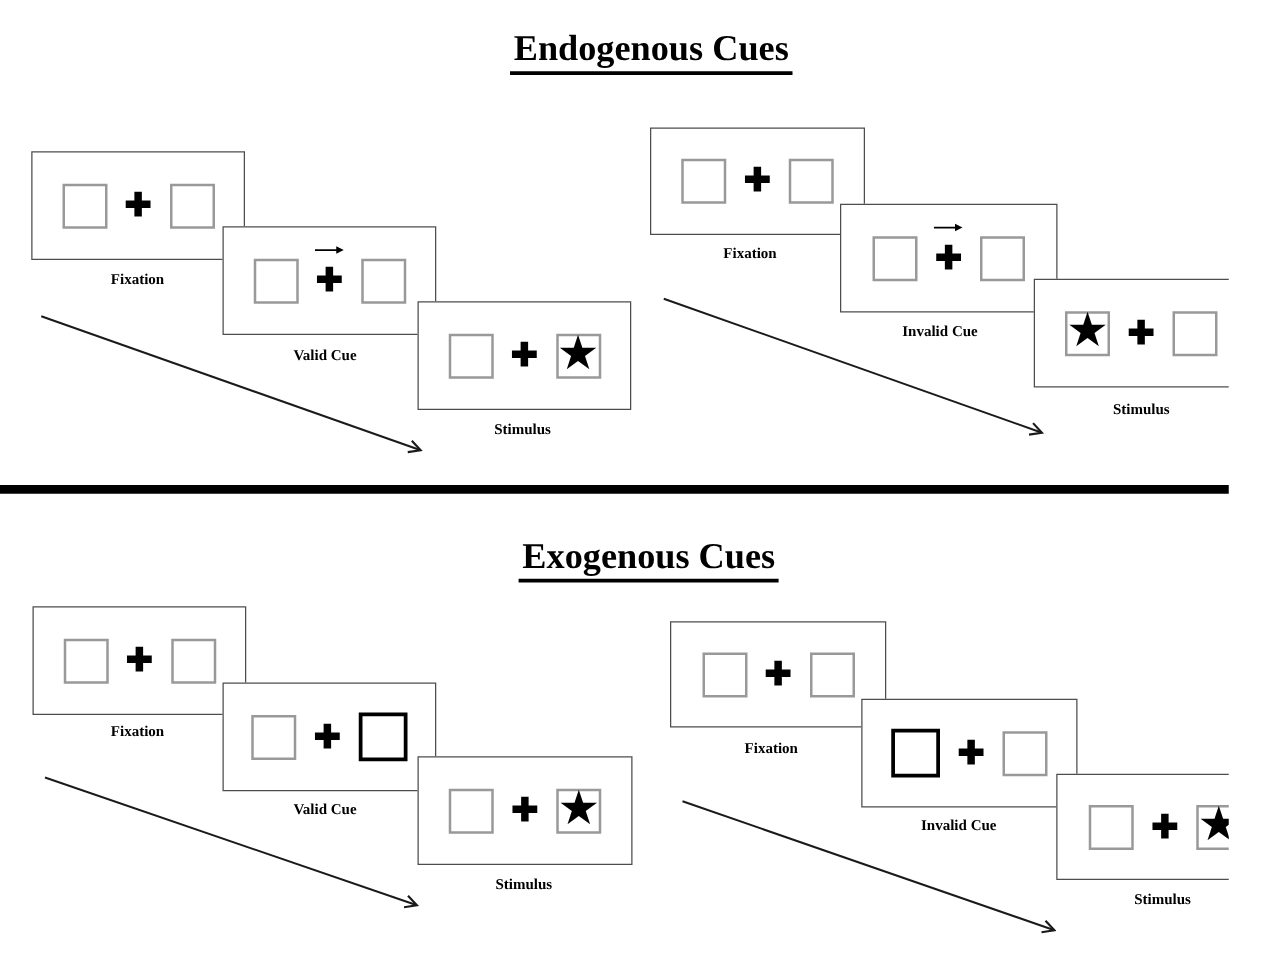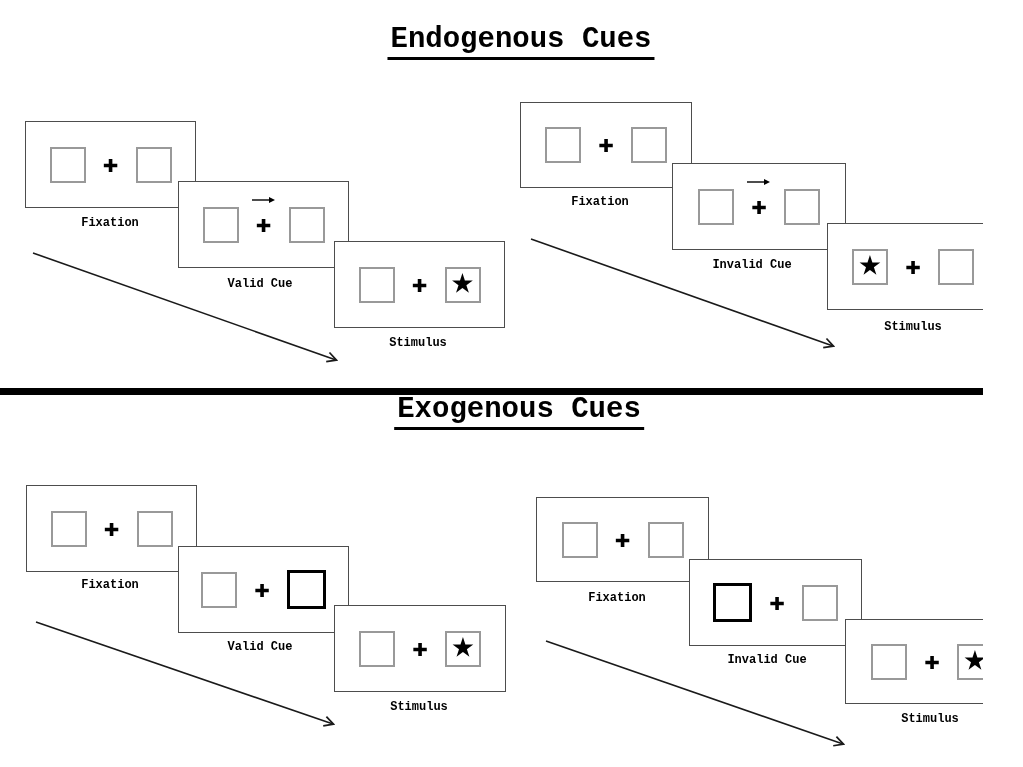--- a/index.html
+++ b/index.html
@@ -1,21 +1,21 @@
 <!DOCTYPE html>
 <html><head>
 <meta charset="utf-8">
 <style>
   html,body{margin:0;padding:0;background:#fff;}
   #canvas{position:relative;width:983px;height:767px;background:#ffffff;overflow:hidden;
-          font-family:Liberation Mono, monospace;color:#000;}
+          font-family:Liberation Serif, serif;color:#000;}
   .section-title{position:absolute;transform:translateX(-50%);font-size:29px;font-weight:bold;
           white-space:nowrap;border-bottom:3px solid #000;padding:0 3px 1px 3px;line-height:1.1;}
   #title-endo{left:521px;top:24px;}
-  #title-exo{left:519px;top:394px;}
+  #title-exo{left:519px;top:430px;}
   #divider{position:absolute;left:0;top:388px;width:1023px;height:7px;background:#000;}
   .panel{position:absolute;background:#fff;border:1px solid #4d4d4d;display:flex;
          align-items:center;justify-content:center;gap:12px;z-index:2;}
   .box{width:32px;height:32px;border:2px solid #999;background:#fff;display:flex;
        align-items:center;justify-content:center;box-sizing:content-box;}
   .box.thick{width:33px;height:33px;border:3px solid #000;}
   .star-glyph{font-size:38px;line-height:1;color:#000;margin-top:-3px;}
   .center{position:relative;width:26px;height:26px;display:flex;align-items:center;justify-content:center;}
   .plus{font-size:26px;font-weight:bold;line-height:1;color:#000;}
   .cue-arrow{position:absolute;left:1px;top:-17px;}

